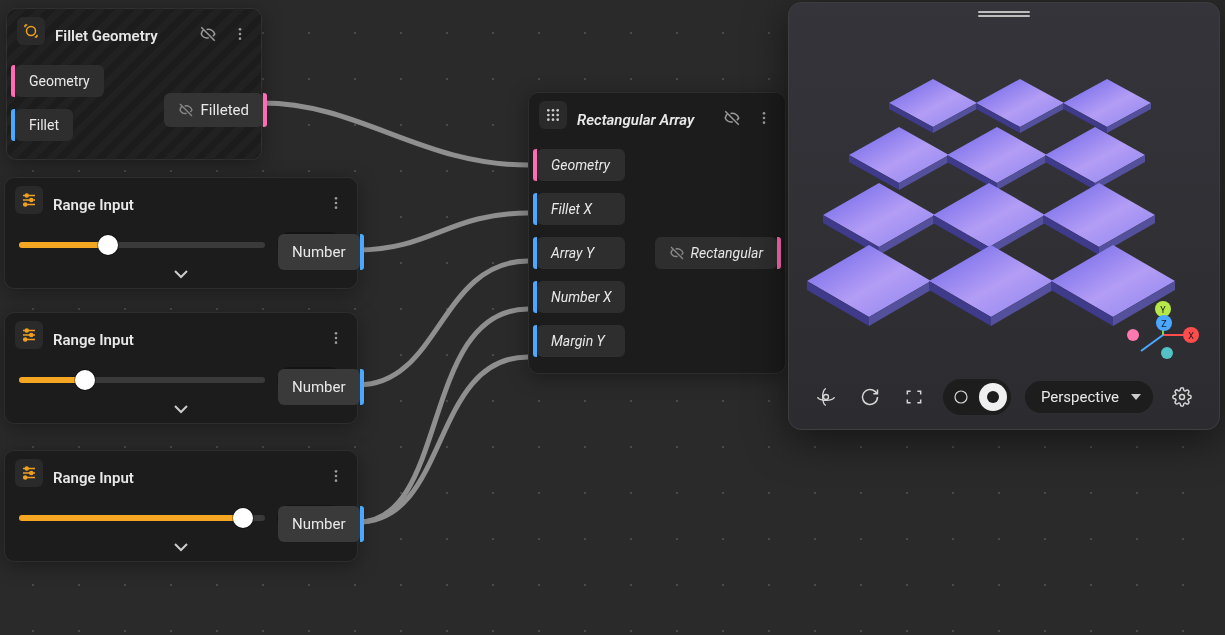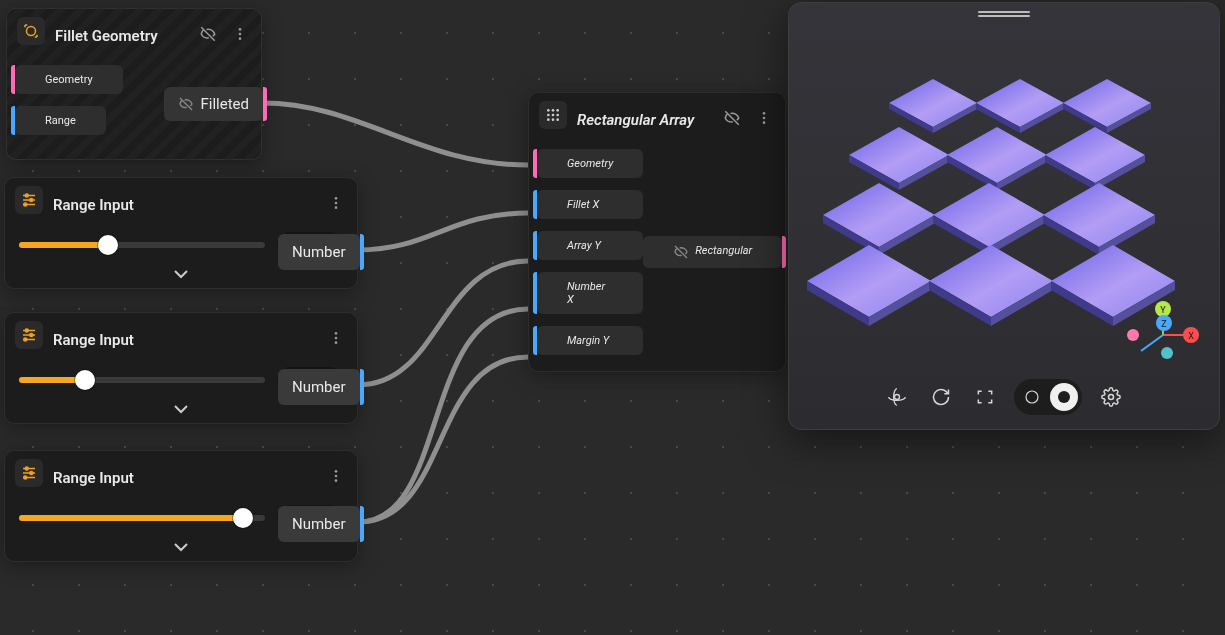--- a/index.html
+++ b/index.html
@@ -49,25 +49,25 @@
     color: #999; cursor: pointer;
   }
 
   
   .hatch {
     background: repeating-linear-gradient(135deg, #1c1c1c 0 7px, #212121 7px 14px);
   }
 
   
   .port {
-    display: inline-flex; align-items: flex-start;
+    display: inline-flex; align-items: center;
     background: #2e2e2e;
     border-radius: 6px;
-    padding: 8px 30px;
-    font-size: 11px;
+    padding: 8px 14px;
+    font-size: 14px;
     position: relative;
   }
   .port-in { margin-left: -2px; }
   .port-out { margin-right: -2px; }
   .port-handle {
     position: absolute; top: 0; bottom: 0; width: 4px;
   }
   .port-in .port-handle { left: -4px; border-radius: 3px 0 0 3px; }
   .port-out .port-handle { right: -4px; border-radius: 0 3px 3px 0; }
   .handle-pink { background: #ff6bb5; }
@@ -209,24 +209,24 @@
         </svg>
     </span>
   </div>
   <div class="port-col" style="gap:12px;">
     <div class="port port-in" style="width:fit-content;">
       <span class="port-handle handle-pink"></span>
       <span>Geometry</span>
     </div>
     <div class="port port-in" style="width:fit-content;">
       <span class="port-handle handle-blue"></span>
-      <span>Range</span>
-    </div>
-  </div>
-  <div class="filleted-pill" style="right:-2px; top:78px;">
+      <span>Fillet</span>
+    </div>
+  </div>
+  <div class="filleted-pill" style="right:-2px; top:84px;">
     <svg width="16" height="16" viewBox="0 0 24 24" fill="none" stroke="#888" stroke-width="2">
         <path d="M3 3l18 18M10 6a9 9 0 0 1 11 6 14 14 0 0 1-2.5 3M6 6a14 14 0 0 0-3 6 9 9 0 0 0 10 5"></path>
       </svg>
     <span>Filleted</span>
     <span class="port-handle handle-pink"></span>
   </div>
 </div>
 
 <div class="node" style="left:4px; top:177px; width:354px;">
   <div class="node-header">
@@ -566,20 +566,23 @@
         <svg width="18" height="18" viewBox="0 0 24 24" fill="none" stroke="currentColor" stroke-width="1.6">
             <circle cx="12" cy="12" r="8"></circle>
           </svg>
       </span>
       <span class="vp-btn sel">
         <svg width="18" height="18" viewBox="0 0 24 24" fill="currentColor">
             <circle cx="12" cy="12" r="8"></circle>
           </svg>
       </span>
     </div>
+    <div class="persp">
+      <span>Perspective</span>
+    </div>
     <span class="vp-btn">
       <svg width="20" height="20" viewBox="0 0 24 24" fill="none" stroke="currentColor" stroke-width="1.8">
           <circle cx="12" cy="12" r="3"></circle>
           <path d="M19.4 15a1.7 1.7 0 0 0 .34 1.87l.06.06a2 2 0 1 1-2.83 2.83l-.06-.06a1.7 1.7 0 0 0-1.87-.34 1.7 1.7 0 0 0-1 1.55V21a2 2 0 1 1-4 0v-.09a1.7 1.7 0 0 0-1-1.55 1.7 1.7 0 0 0-1.87.34l-.06.06a2 2 0 1 1-2.83-2.83l.06-.06a1.7 1.7 0 0 0 .34-1.87 1.7 1.7 0 0 0-1.55-1H3a2 2 0 1 1 0-4h.09a1.7 1.7 0 0 0 1.55-1 1.7 1.7 0 0 0-.34-1.87l-.06-.06A2 2 0 1 1 7.07 4.2l.06.06a1.7 1.7 0 0 0 1.87.34H9a1.7 1.7 0 0 0 1-1.55V3a2 2 0 1 1 4 0v.09a1.7 1.7 0 0 0 1 1.55 1.7 1.7 0 0 0 1.87-.34l.06-.06a2 2 0 1 1 2.83 2.83l-.06.06a1.7 1.7 0 0 0-.34 1.87V9a1.7 1.7 0 0 0 1.55 1H21a2 2 0 1 1 0 4h-.09a1.7 1.7 0 0 0-1.55 1z"></path>
         </svg>
     </span>
   </div>
 </div>
 
 </body></html>

